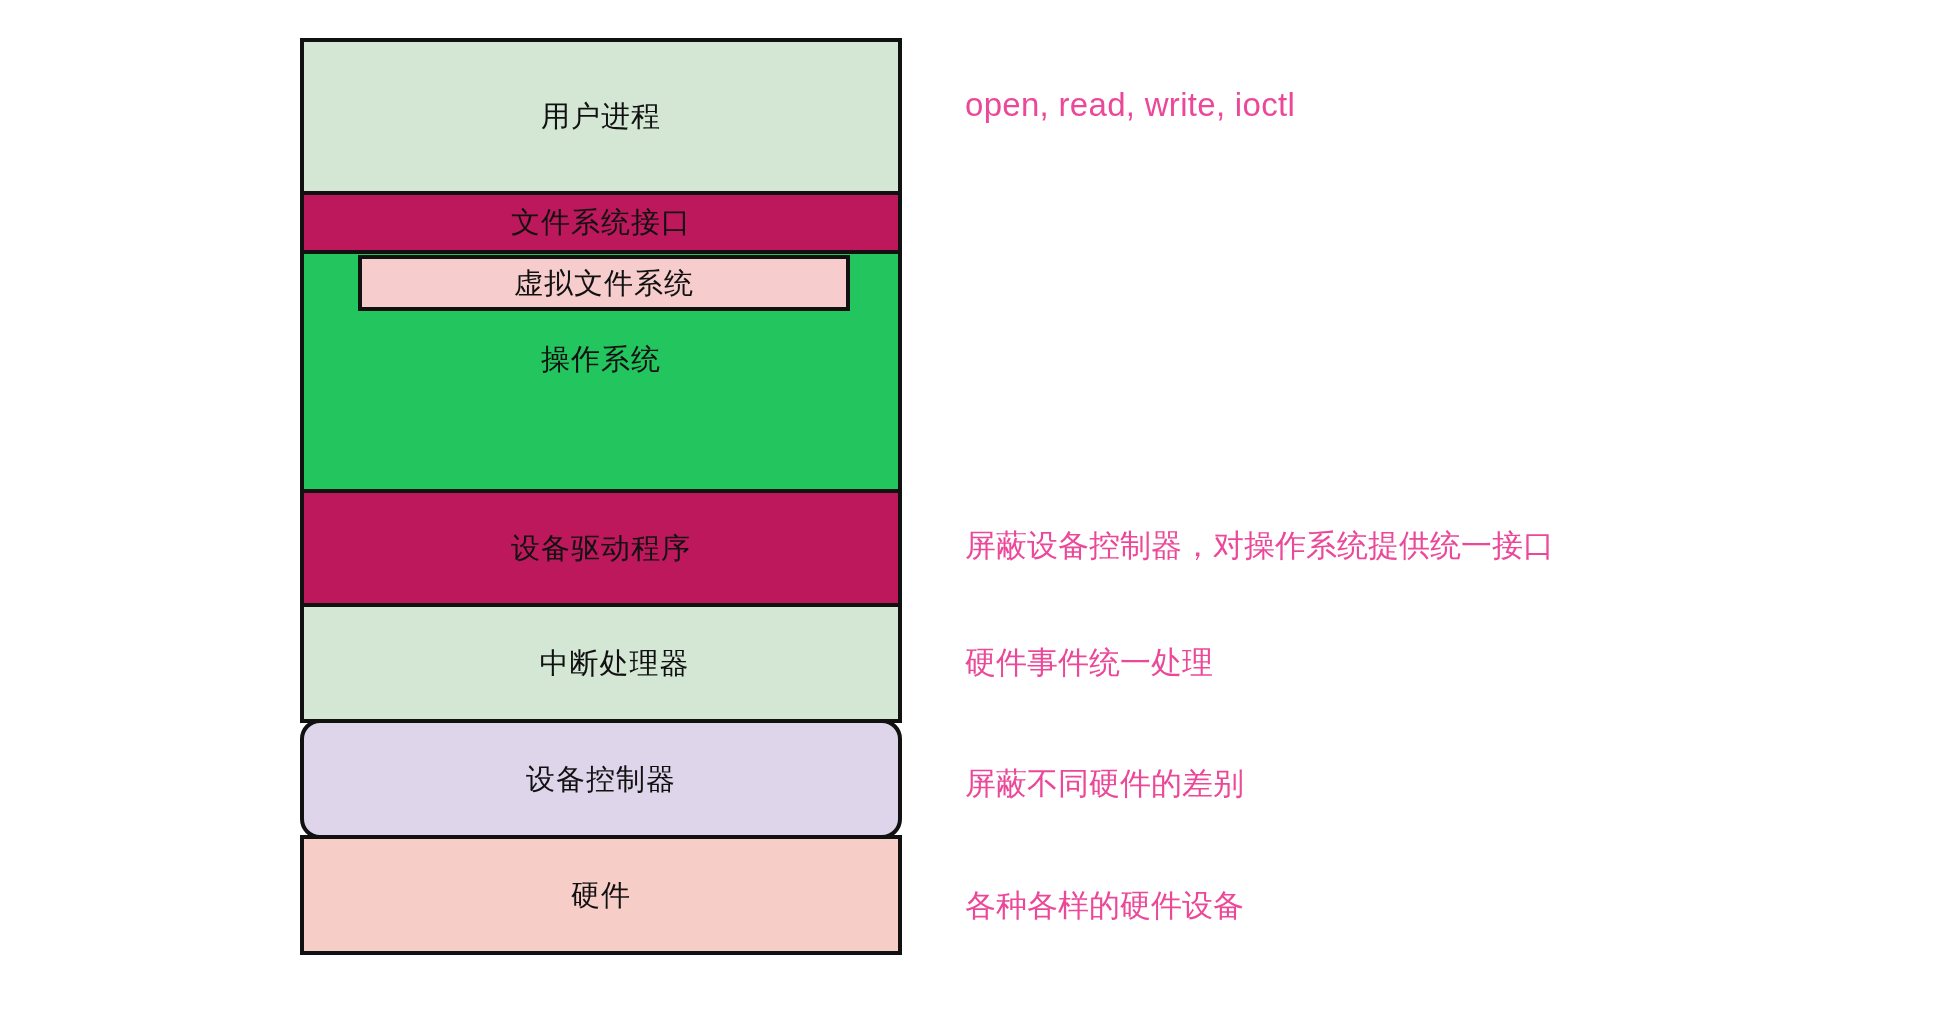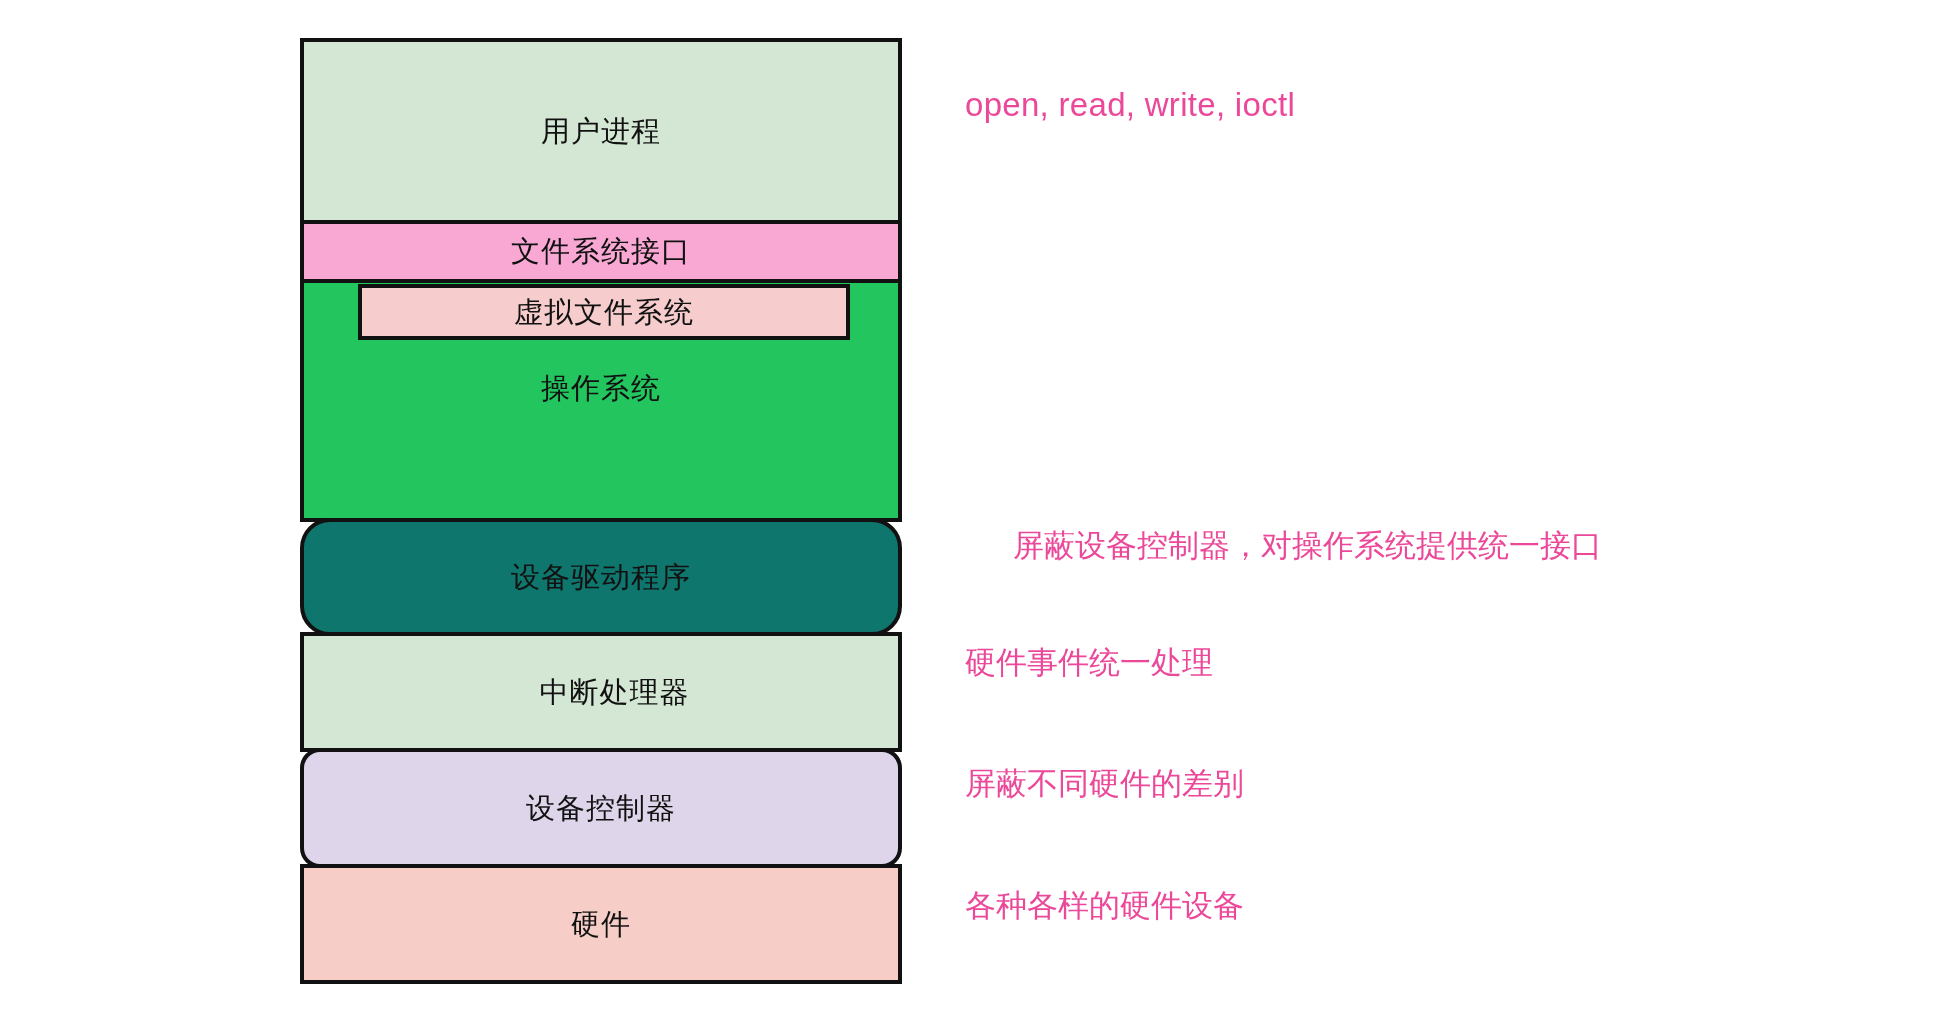--- a/index.html
+++ b/index.html
@@ -46,21 +46,21 @@
   .layer-label {
     font-size: 29px;
     line-height: 1.2;
     letter-spacing: 1px;
     color: #111111;
     text-align: center;
     white-space: nowrap;
   }
 
   
-  .l-user      { height: 186px; }
+  .l-user      { height: 157px; }
   .l-fsif      { height:  63px; }
   .l-os        { height: 243px; display: block; }
   .l-driver    { height: 118px; }
   .l-irq       { height: 120px; padding-left: 27px; }
   .l-devctl    { height: 120px; border-radius: 20px; }
   .l-hardware  { height: 120px; }
 
   
   .os-inner {
     position: relative;
@@ -102,52 +102,52 @@
     left: 965px;
     font-size: 31px;
     line-height: 1.25;
     color: #ec4899;
     white-space: nowrap;
   }
   .note-latin { font-size: 33px; letter-spacing: 0.3px; }
 
   .note-1 { top:  84px; }
   .note-2 { top: 257px; }
-  .note-3 { top: 527px; margin-left: 48px; }
+  .note-3 { top: 527px; }
   .note-4 { top: 644px; }
   .note-5 { top: 765px; }
   .note-6 { top: 887px; }
 </style>
 </head>
 <body style="background-color: rgb(255, 255, 255);">
 
 <div id="canvas">
 
   <div class="stack">
 
     <div class="layer l-user" id="lay-0" style="background-color: rgb(212, 230, 212);">
       <span class="layer-label">用户进程</span>
     </div>
 
-    <div class="layer l-fsif" id="lay-1" style="background-color: #f9a8d4; align-items: center;">
+    <div class="layer l-fsif" id="lay-1" style="background-color: #be185d; align-items: center;">
       <span class="layer-label">文件系统接口</span>
     </div>
 
     <div class="layer l-os" id="lay-2" style="background-color: #22c55e;">
       <div class="os-inner">
         <div class="vfs-box" id="lay-vfs" style="background-color: rgb(246, 204, 204);">
           <span class="layer-label">虚拟文件系统</span>
         </div>
         <div class="os-label">
           <span class="layer-label">操作系统</span>
         </div>
       </div>
     </div>
 
-    <div class="layer l-driver" id="lay-3" style="background-color: #0f766e; border-radius: 30px;">
+    <div class="layer l-driver" id="lay-3" style="background-color: #be185d;">
       <span class="layer-label">设备驱动程序</span>
     </div>
 
     <div class="layer l-irq" id="lay-4" style="background-color: rgb(212, 230, 212);">
       <span class="layer-label">中断处理器</span>
     </div>
 
     <div class="layer l-devctl" id="lay-5" style="background-color: rgb(222, 213, 235);">
       <span class="layer-label">设备控制器</span>
     </div>

